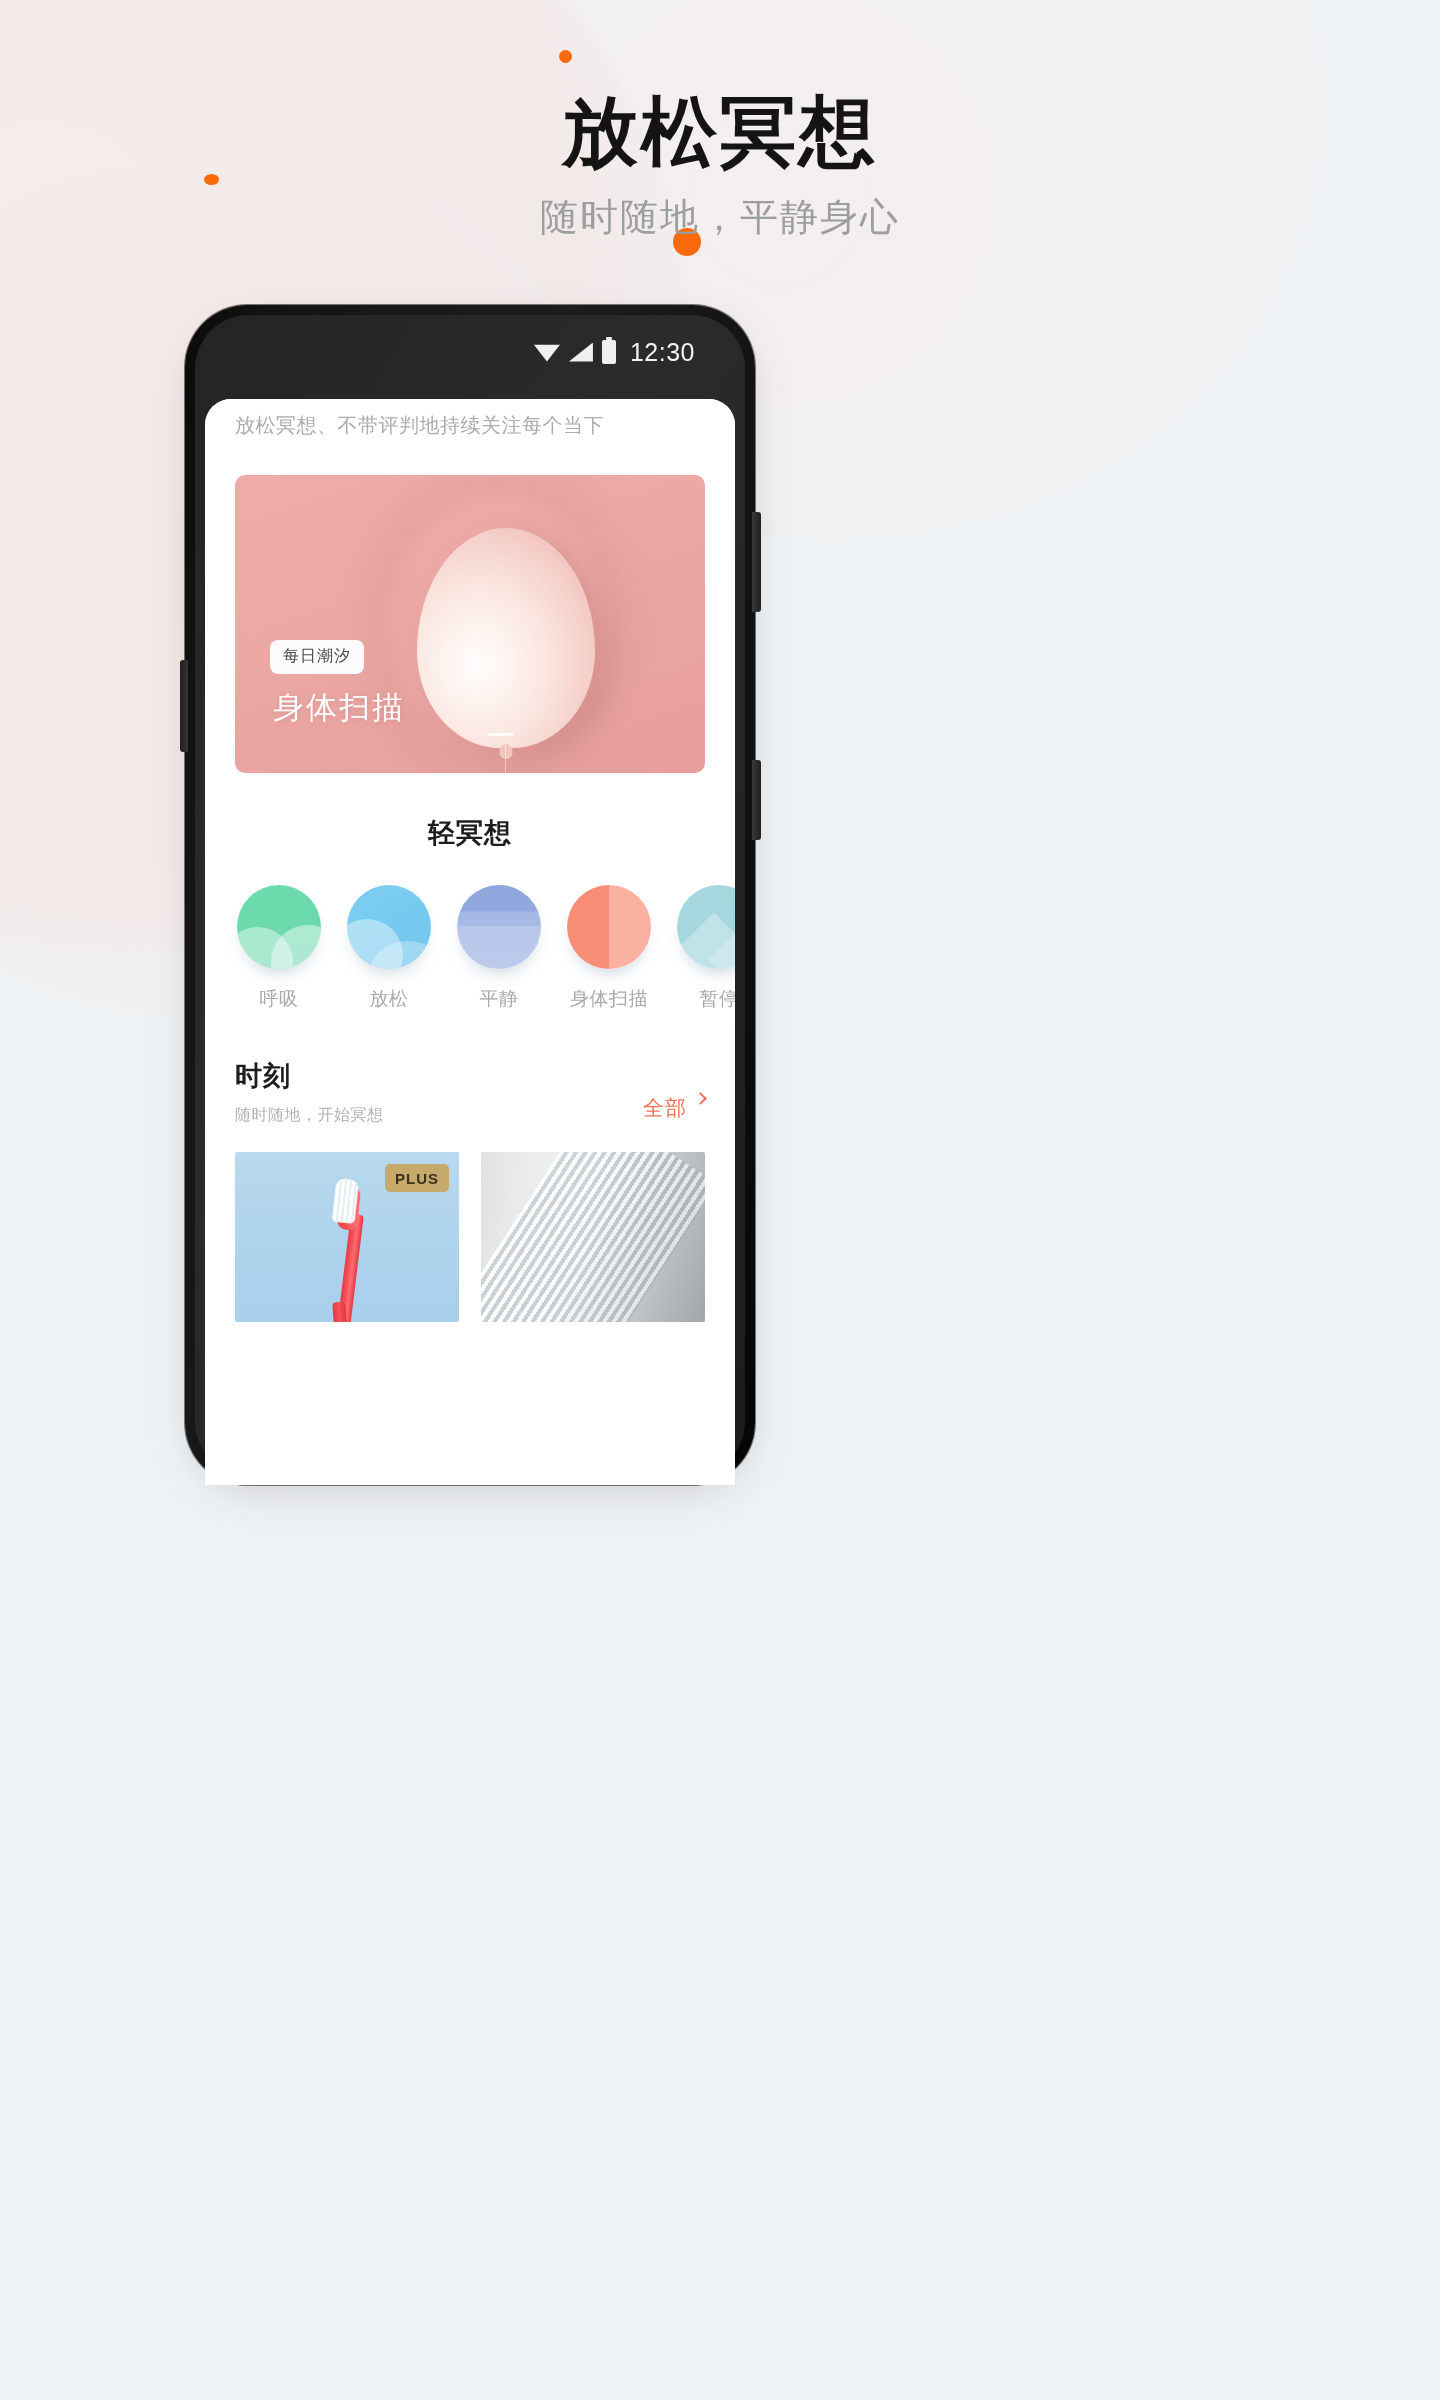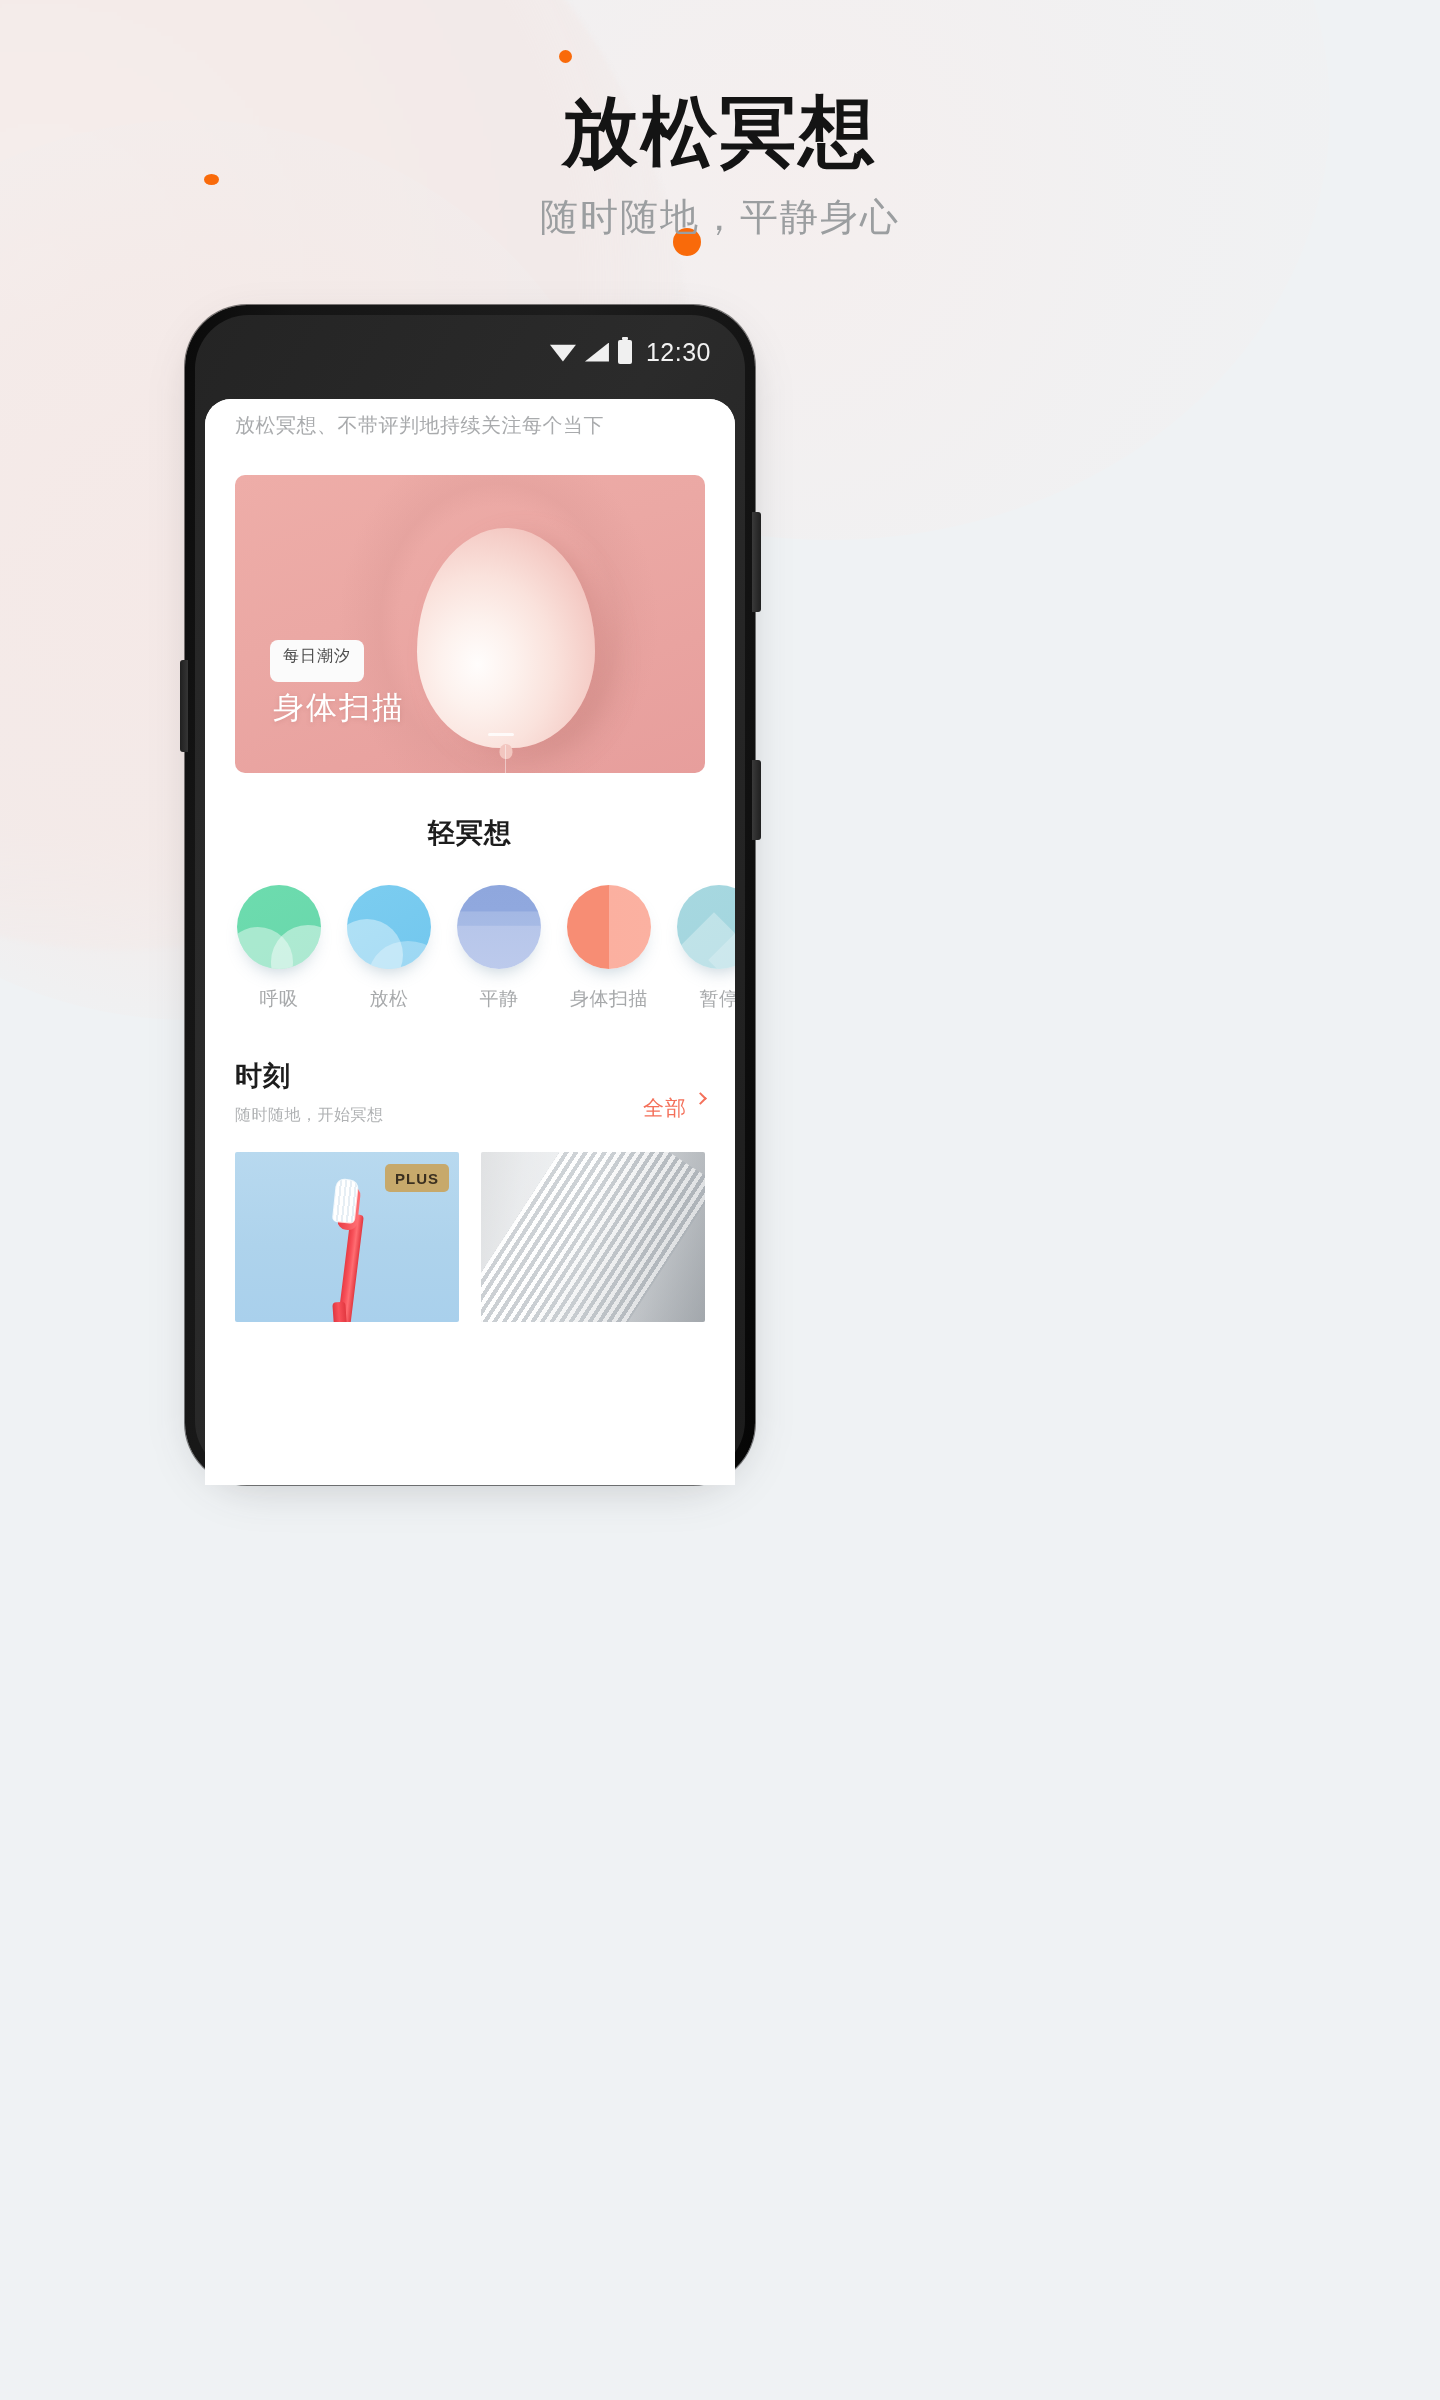--- a/index.html
+++ b/index.html
@@ -139,21 +139,21 @@
   .btn-left-1  { left: -5px;  top: 355px; width: 8px;  height: 92px; border-radius: 3px 0 0 3px;
                  background: linear-gradient(90deg,#202020,#353535); }
   .btn-right-1 { right: -6px; top: 207px; width: 9px;  height: 100px; border-radius: 0 3px 3px 0;
                  background: linear-gradient(270deg,#202020,#3a3a3a); }
   .btn-right-2 { right: -6px; top: 455px; width: 9px;  height: 80px;  border-radius: 0 3px 3px 0;
                  background: linear-gradient(270deg,#202020,#3a3a3a); }
 
   
   .statusbar {
     position: absolute;
-    right: 0; top: 0;
+    right: 16px; top: 0;
     width: 100%;
     height: 94px;
     display: flex;
     align-items: center;
     justify-content: flex-end;
     gap: 9px;
     padding: 0 44px 0 0;
     color: #f2f2f2;
     font-size: 24px;
   }
@@ -245,21 +245,21 @@
     border-radius: 2px;
     background: rgba(255,255,255,0.8);
   }
   .hero-badge {
     position: absolute;
     left: 35px; top: 165px;
     background: #fbfbfb;
     color: #4c4c4c;
     font-size: 16px;
     letter-spacing: 1px;
-    padding: 6px 13px 15px;
+    padding: 6px 13px 7px;
     border-radius: 8px;
   }
   .hero-title {
     position: absolute;
     left: 38px; top: 212px;
     color: #ffffff;
     font-size: 31px;
     letter-spacing: 2px;
     text-shadow: 0 1px 4px rgba(180,110,106,0.35);
   }

